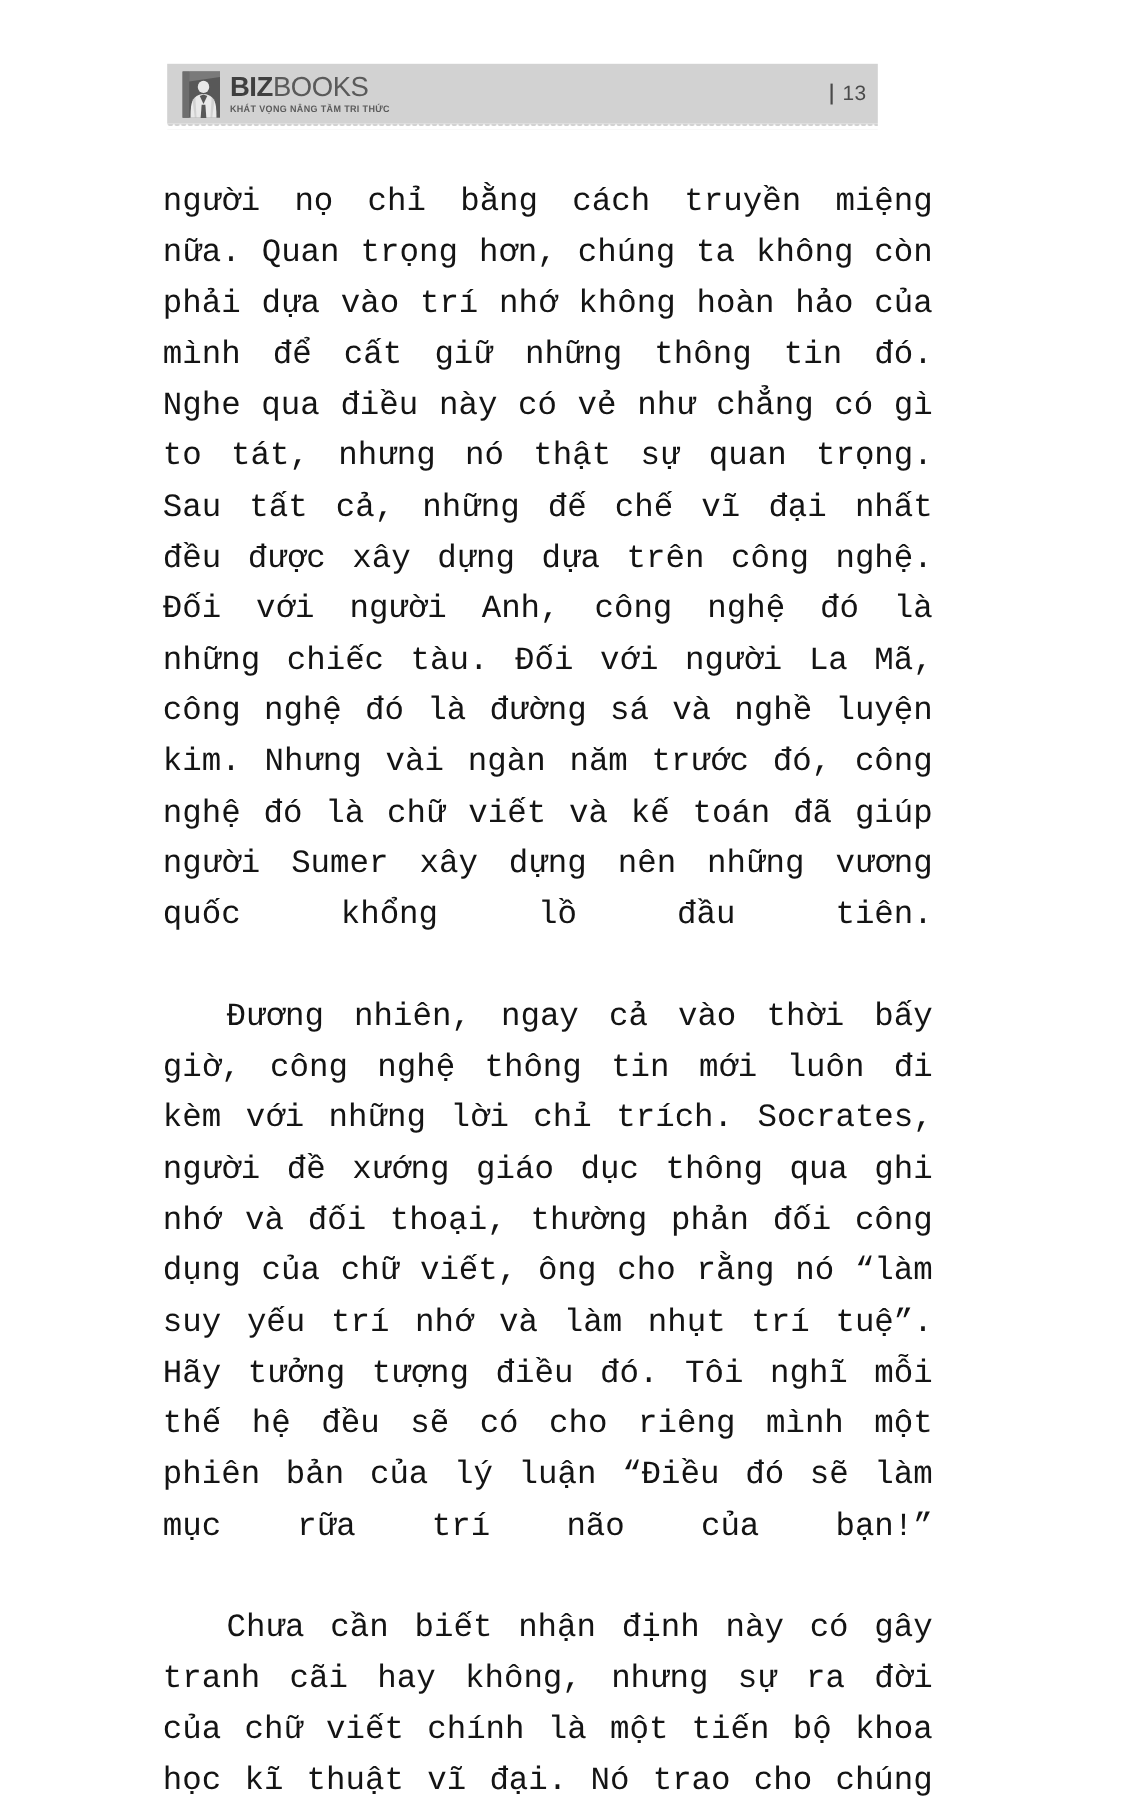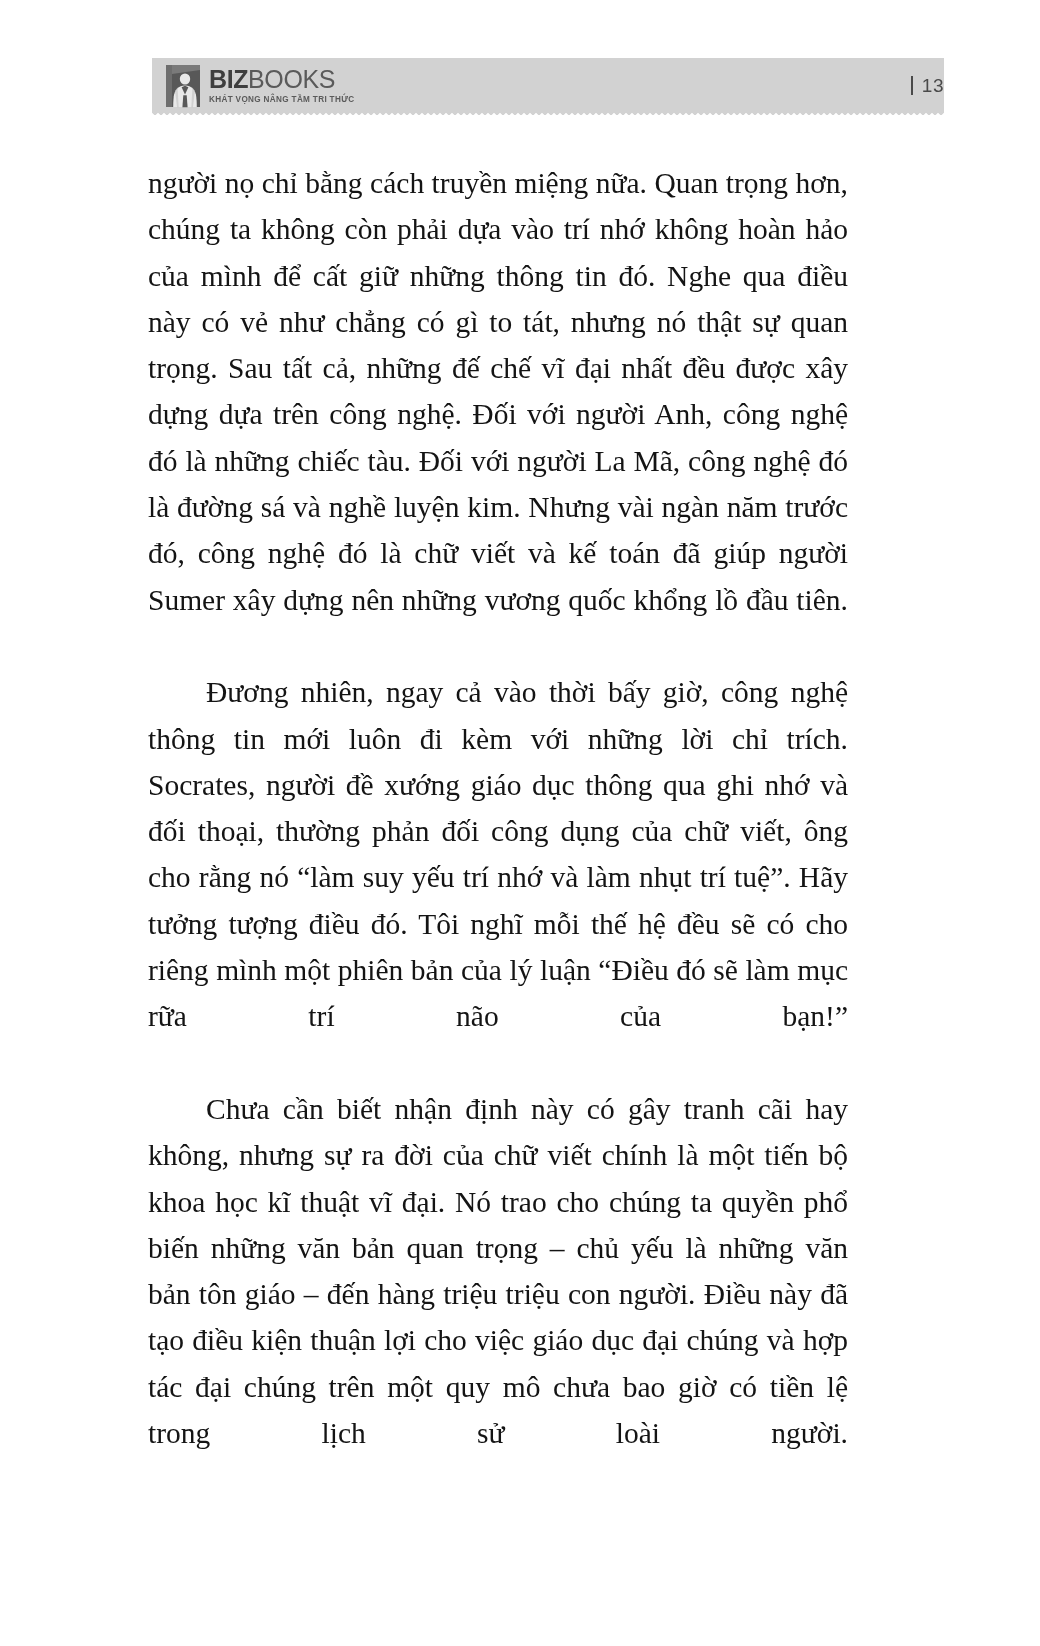--- a/index.html
+++ b/index.html
@@ -21,21 +21,21 @@
     background: #ffffff;
     position: relative;
     box-sizing: border-box;
   }
 
   
   .page-header {
     position: absolute;
     left: 152px;
     top: 58px;
-    width: 792px;
+    width: 646px;
     height: 54px;
     background: #d2d2d2;
     display: flex;
     align-items: center;
     justify-content: space-between;
   }
   
   .page-header::after {
     content: "";
     position: absolute;
@@ -96,21 +96,21 @@
     color: #5a5a5a;
     white-space: nowrap;
     transform: scaleX(0.96);
     transform-origin: left center;
     margin-top: 2px;
   }
 
   .folio {
     display: flex;
     align-items: center;
-    margin-right: 0;
+    margin-right: 10px;
     font-family: "Liberation Sans", "DejaVu Sans", sans-serif;
     color: #4a4a4a;
   }
   .folio-rule {
     display: inline-block;
     width: 2px;
     height: 19px;
     background: #4a4a4a;
     margin-right: 9px;
   }
@@ -127,21 +127,21 @@
     top: 160px;
     width: 700px;
   }
   .para {
     margin: 0;
     font-size: 29.5px;
     line-height: 46.3px;
     color: #141414;
     text-align: justify;
     text-justify: inter-word;
-    font-family: Liberation Serif, serif;
+    font-family: Liberation Mono, monospace;
     -webkit-font-smoothing: antialiased;
   }
   .para.indent {
     text-indent: 58px;
   }
   
   .para::after {
     content: "";
     display: inline-block;
     width: 100%;

